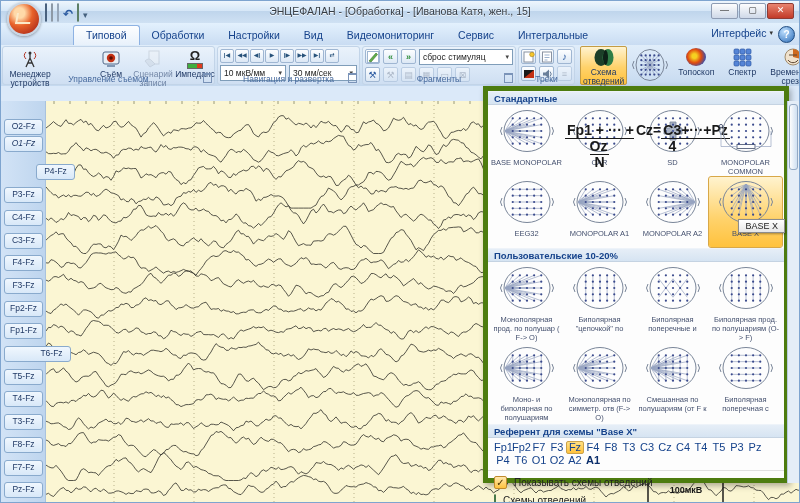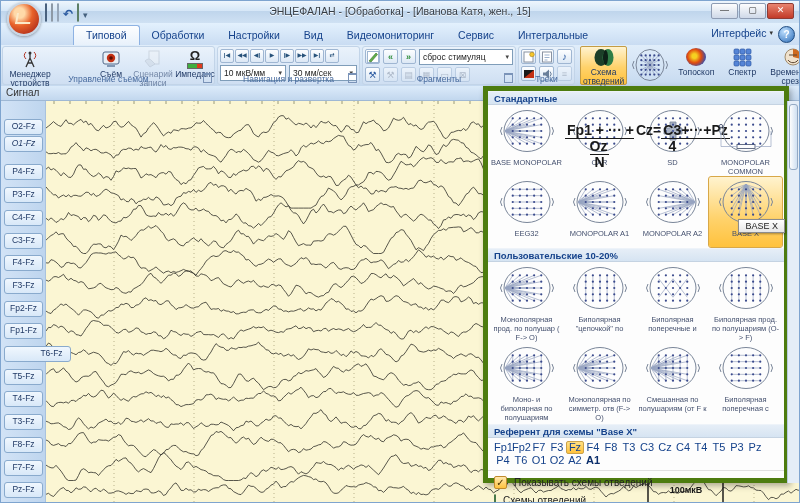--- a/index.html
+++ b/index.html
@@ -396,23 +396,20 @@
               <path d="M5 13 a6 6 0 0 0 10 0 M6 8 h8" stroke="#5a4430" fill="none"></path>
             </svg>
           </span>
           <span>Временные срезы</span>
         </div>
       </div>
     <div class="vsep"></div>
 
   </div>
 
-  <div class="signal-bar">
-    <span>Сигнал</span>
-  </div>
   <div class="plot">
       <svg class="wave" width="755" height="403">
         <line x1="68" y1="0" x2="68" y2="403" stroke="#b9b28b" stroke-width="1" stroke-dasharray="1,3"></line>
         <line x1="148" y1="0" x2="148" y2="403" stroke="#b9b28b" stroke-width="1" stroke-dasharray="1,3"></line>
         <line x1="228" y1="0" x2="228" y2="403" stroke="#b9b28b" stroke-width="1" stroke-dasharray="1,3"></line>
         <line x1="308" y1="0" x2="308" y2="403" stroke="#b9b28b" stroke-width="1" stroke-dasharray="1,3"></line>
         <line x1="388" y1="0" x2="388" y2="403" stroke="#b9b28b" stroke-width="1" stroke-dasharray="1,3"></line>
         <line x1="468" y1="0" x2="468" y2="403" stroke="#b9b28b" stroke-width="1" stroke-dasharray="1,3"></line>
         <line x1="548" y1="0" x2="548" y2="403" stroke="#b9b28b" stroke-width="1" stroke-dasharray="1,3"></line>
         <line x1="628" y1="0" x2="628" y2="403" stroke="#b9b28b" stroke-width="1" stroke-dasharray="1,3"></line>
@@ -482,21 +479,21 @@
         <polyline points="0.0,364.1 2.5,365.7 5.0,366.8 7.5,366.9 10.0,364.3 12.5,367.2 15.0,370.1 17.5,373.8 20.0,377.8 22.5,379.5 25.0,379.5 27.5,379.5 30.0,379.1 32.5,374.5 35.0,369.2 37.5,367.7 40.0,369.1 42.5,371.7 45.0,371.2 47.5,371.6 50.0,371.9 52.5,374.5 55.0,371.4 57.5,368.8 60.0,366.1 62.5,364.8 65.0,364.5 67.5,361.8 70.0,358.4 72.5,360.3 75.0,358.8 77.5,357.2 80.0,356.9 82.5,360.6 85.0,362.1 87.5,365.2 90.0,368.8 92.5,370.9 95.0,368.8 97.5,367.6 100.0,368.9 102.5,370.5 105.0,371.6 107.5,367.5 110.0,362.4 112.5,357.1 115.0,353.8 117.5,351.5 120.0,353.4 122.5,356.3 125.0,358.8 127.5,362.3 130.0,365.1 132.5,366.6 135.0,368.6 137.5,365.9 140.0,361.6 142.5,361.0 145.0,363.3 147.5,366.6 150.0,365.4 152.5,366.9 155.0,368.6 157.5,369.2 160.0,370.0 162.5,372.4 165.0,373.0 167.5,374.6 170.0,374.8 172.5,374.8 175.0,376.4 177.5,378.6 180.0,379.5 182.5,379.5 185.0,379.5 187.5,379.5 190.0,379.5 192.5,379.5 195.0,378.9 197.5,377.0 200.0,377.5 202.5,373.9 205.0,371.6 207.5,373.3 210.0,375.7 212.5,374.2 215.0,370.3 217.5,368.8 220.0,370.4 222.5,368.7 225.0,366.3 227.5,367.0 230.0,368.3 232.5,366.3 235.0,368.6 237.5,368.3 240.0,367.5 242.5,366.2 245.0,365.6 247.5,366.7 250.0,370.2 252.5,373.2 255.0,370.7 257.5,371.9 260.0,372.9 262.5,371.5 265.0,368.1 267.5,365.6 270.0,361.6 272.5,362.0 275.0,362.4 277.5,360.5 280.0,362.7 282.5,363.5 285.0,363.5 287.5,364.9 290.0,366.6 292.5,369.4 295.0,366.9 297.5,368.0 300.0,365.6 302.5,364.3 305.0,366.0 307.5,368.2 310.0,366.2 312.5,365.3 315.0,363.9 317.5,364.5 320.0,366.4 322.5,364.4 325.0,366.8 327.5,369.1 330.0,371.4 332.5,373.7 335.0,370.6 337.5,367.0 340.0,363.0 342.5,359.0 345.0,355.6 347.5,355.0 350.0,353.7 352.5,357.0 355.0,360.9 357.5,362.5 360.0,362.3 362.5,361.6 365.0,365.3 367.5,364.6 370.0,363.4 372.5,365.4 375.0,364.9 377.5,367.1 380.0,366.4 382.5,369.5 385.0,368.5 387.5,365.2 390.0,362.4 392.5,359.3 395.0,359.3 397.5,362.8 400.0,361.5 402.5,363.2 405.0,363.1 407.5,366.5 410.0,365.7 412.5,364.4 415.0,365.3 417.5,363.8 420.0,365.3 422.5,368.8 425.0,371.6 427.5,369.5 430.0,369.2 432.5,370.8 435.0,368.5 437.5,368.9 440.0,370.3 442.5,369.6 445.0,370.3 447.5,372.5 450.0,373.7 452.5,375.7 455.0,375.3 457.5,375.7 460.0,376.7 462.5,374.7 465.0,375.2 467.5,371.6 470.0,369.6 472.5,370.4 475.0,371.3 477.5,373.7 480.0,373.5 482.5,371.4 485.0,368.3 487.5,364.0 490.0,363.5 492.5,363.4 495.0,360.8 497.5,361.5 500.0,360.7 502.5,362.2 505.0,362.7 507.5,361.1 510.0,360.9 512.5,360.6 515.0,361.7 517.5,365.4 520.0,369.6 522.5,371.0 525.0,369.1 527.5,367.7 530.0,366.1 532.5,367.9 535.0,370.5 537.5,371.1 540.0,372.0 542.5,369.6 545.0,367.2 547.5,367.8 550.0,367.2 552.5,367.6 555.0,367.2 557.5,367.1 560.0,365.8 562.5,369.0 565.0,369.2 567.5,370.1 570.0,372.2 572.5,372.2 575.0,374.4 577.5,373.5 580.0,369.9 582.5,368.1 585.0,367.2 587.5,369.9 590.0,371.5 592.5,370.6 595.0,367.3 597.5,365.6 600.0,368.2 602.5,367.1 605.0,366.6 607.5,367.1 610.0,365.1 612.5,366.0 615.0,369.2 617.5,368.9 620.0,368.4 622.5,370.5 625.0,373.6 627.5,376.4 630.0,373.3 632.5,368.3 635.0,368.8 637.5,368.3 640.0,364.8 642.5,365.1 645.0,367.2 647.5,369.7 650.0,367.8 652.5,367.8 655.0,368.2 657.5,364.6 660.0,365.0 662.5,364.7 665.0,362.1 667.5,361.8 670.0,359.9 672.5,358.1 675.0,356.0 677.5,359.2 680.0,360.9 682.5,361.1 685.0,358.9 687.5,356.2 690.0,357.5 692.5,356.3 695.0,359.1 697.5,362.1 700.0,365.0 702.5,368.1 705.0,367.9 707.5,368.4 710.0,371.6 712.5,374.5 715.0,376.9 717.5,378.4 720.0,375.6 722.5,371.4 725.0,367.7 727.5,368.1 730.0,365.7 732.5,365.0 735.0,364.7 737.5,366.1 740.0,363.9 742.5,363.0 745.0,365.7 747.5,364.1 750.0,366.4 752.5,367.8 755.0,367.5 " fill="none" stroke="#2e2e28" stroke-width="0.8"></polyline>
         <polyline points="0.0,393.3 2.5,392.3 5.0,394.4 7.5,395.5 10.0,392.7 12.5,389.7 15.0,387.6 17.5,386.5 20.0,389.3 22.5,389.6 25.0,391.8 27.5,390.0 30.0,386.8 32.5,388.3 35.0,388.0 37.5,385.9 40.0,386.2 42.5,389.0 45.0,390.8 47.5,388.0 50.0,387.2 52.5,389.7 55.0,390.5 57.5,388.0 60.0,389.9 62.5,392.1 65.0,392.1 67.5,391.5 70.0,390.1 72.5,389.9 75.0,390.7 77.5,391.7 80.0,393.4 82.5,391.8 85.0,392.6 87.5,392.5 90.0,389.7 92.5,390.2 95.0,390.7 97.5,388.4 100.0,388.0 102.5,388.5 105.0,391.8 107.5,392.0 110.0,391.4 112.5,389.8 115.0,391.1 117.5,394.5 120.0,393.4 122.5,389.3 125.0,386.9 127.5,383.3 130.0,381.9 132.5,385.2 135.0,389.3 137.5,389.5 140.0,387.3 142.5,389.1 145.0,388.8 147.5,390.9 150.0,390.9 152.5,388.1 155.0,389.4 157.5,388.6 160.0,388.8 162.5,390.5 165.0,388.7 167.5,387.3 170.0,386.8 172.5,386.7 175.0,384.6 177.5,383.9 180.0,384.0 182.5,387.4 185.0,387.8 187.5,390.6 190.0,391.9 192.5,393.2 195.0,393.6 197.5,391.0 200.0,387.5 202.5,384.2 205.0,385.3 207.5,385.4 210.0,387.2 212.5,389.8 215.0,391.3 217.5,391.1 220.0,388.2 222.5,386.9 225.0,384.1 227.5,383.1 230.0,380.1 232.5,382.9 235.0,386.7 237.5,385.6 240.0,385.5 242.5,382.5 245.0,380.6 247.5,381.0 250.0,378.7 252.5,376.8 255.0,375.4 257.5,374.4 260.0,374.8 262.5,375.6 265.0,376.3 267.5,378.6 270.0,377.9 272.5,380.2 275.0,380.8 277.5,380.3 280.0,381.9 282.5,385.3 285.0,389.5 287.5,392.1 290.0,392.4 292.5,391.9 295.0,389.2 297.5,387.2 300.0,384.5 302.5,385.4 305.0,385.8 307.5,385.7 310.0,386.1 312.5,384.1 315.0,383.4 317.5,383.0 320.0,381.6 322.5,382.5 325.0,383.5 327.5,385.8 330.0,386.1 332.5,389.7 335.0,389.3 337.5,391.4 340.0,389.0 342.5,386.1 345.0,385.9 347.5,386.7 350.0,386.8 352.5,387.2 355.0,386.6 357.5,385.3 360.0,387.8 362.5,389.3 365.0,392.5 367.5,391.1 370.0,393.6 372.5,391.5 375.0,393.5 377.5,393.2 380.0,393.9 382.5,393.1 385.0,389.6 387.5,388.2 390.0,387.7 392.5,388.4 395.0,386.5 397.5,383.6 400.0,382.6 402.5,385.2 405.0,385.1 407.5,382.7 410.0,381.8 412.5,382.8 415.0,384.6 417.5,385.0 420.0,388.5 422.5,387.7 425.0,389.8 427.5,388.0 430.0,386.3 432.5,384.7 435.0,386.5 437.5,388.5 440.0,386.1 442.5,388.2 445.0,388.8 447.5,392.0 450.0,390.1 452.5,389.1 455.0,385.3 457.5,387.2 460.0,384.7 462.5,381.1 465.0,380.1 467.5,383.0 470.0,386.4 472.5,389.7 475.0,391.8 477.5,389.6 480.0,388.6 482.5,387.6 485.0,386.7 487.5,389.5 490.0,392.0 492.5,389.5 495.0,389.1 497.5,391.1 500.0,390.2 502.5,389.5 505.0,389.5 507.5,387.9 510.0,386.6 512.5,384.8 515.0,387.6 517.5,388.5 520.0,389.7 522.5,388.5 525.0,388.9 527.5,386.7 530.0,389.0 532.5,387.1 535.0,387.9 537.5,387.6 540.0,385.5 542.5,387.8 545.0,388.4 547.5,386.9 550.0,386.1 552.5,387.1 555.0,390.3 557.5,393.1 560.0,396.0 562.5,393.7 565.0,392.5 567.5,392.8 570.0,391.4 572.5,390.2 575.0,388.5 577.5,385.5 580.0,387.4 582.5,390.0 585.0,388.8 587.5,385.0 590.0,386.6 592.5,385.0 595.0,383.8 597.5,382.5 600.0,383.4 602.5,384.5 605.0,387.2 607.5,390.6 610.0,390.9 612.5,393.3 615.0,391.8 617.5,391.5 620.0,391.9 622.5,389.9 625.0,392.1 627.5,390.2 630.0,392.0 632.5,392.1 635.0,390.5 637.5,391.1 640.0,390.0 642.5,388.7 645.0,386.1 647.5,382.7 650.0,380.3 652.5,379.9 655.0,379.2 657.5,380.4 660.0,384.9 662.5,388.6 665.0,389.0 667.5,391.9 670.0,394.7 672.5,392.3 675.0,390.0 677.5,386.4 680.0,387.1 682.5,389.6 685.0,390.1 687.5,388.2 690.0,384.7 692.5,384.8 695.0,385.3 697.5,385.9 700.0,385.7 702.5,384.8 705.0,386.6 707.5,386.9 710.0,389.1 712.5,389.4 715.0,389.5 717.5,392.0 720.0,395.7 722.5,398.6 725.0,396.4 727.5,396.5 730.0,397.8 732.5,396.6 735.0,393.1 737.5,393.1 740.0,391.3 742.5,390.0 745.0,392.2 747.5,390.2 750.0,388.3 752.5,389.4 755.0,386.6 " fill="none" stroke="#2e2e28" stroke-width="0.8"></polyline>
         <line x1="602" y1="322" x2="602" y2="403" stroke="#111" stroke-width="1.4"></line>
         <line x1="677" y1="368" x2="677" y2="403" stroke="#111" stroke-width="1.4"></line>
         <text x="640" y="392" font-size="9" font-weight="bold" fill="#1a1a1a" text-anchor="middle">100мкВ</text>
       </svg>
     </div>
   <div class="chan-col" id="chan-col">
       <div class="chan-btn" style="top: 18px;">O2-Fz</div>
       <div class="chan-btn" style="top: 35px; font-style: italic;">O1-Fz</div>
-      <div class="chan-btn" style="top: 63.4px;">P4-Fz</div>
+      <div class="chan-btn" style="top: 63.4px; margin-left: 32px;">P4-Fz</div>
       <div class="chan-btn" style="top: 86.1px;">P3-Fz</div>
       <div class="chan-btn" style="top: 108.8px;">C4-Fz</div>
       <div class="chan-btn" style="top: 131.5px;">C3-Fz</div>
       <div class="chan-btn" style="top: 154.2px;">F4-Fz</div>
       <div class="chan-btn" style="top: 176.9px;">F3-Fz</div>
       <div class="chan-btn" style="top: 199.6px;">Fp2-Fz</div>
       <div class="chan-btn" style="top: 222.3px;">Fp1-Fz</div>
       <div class="chan-btn" style="top: 245px; padding-left: 28px;">T6-Fz</div>
       <div class="chan-btn" style="top: 267.7px;">T5-Fz</div>
       <div class="chan-btn" style="top: 290.4px;">T4-Fz</div>

